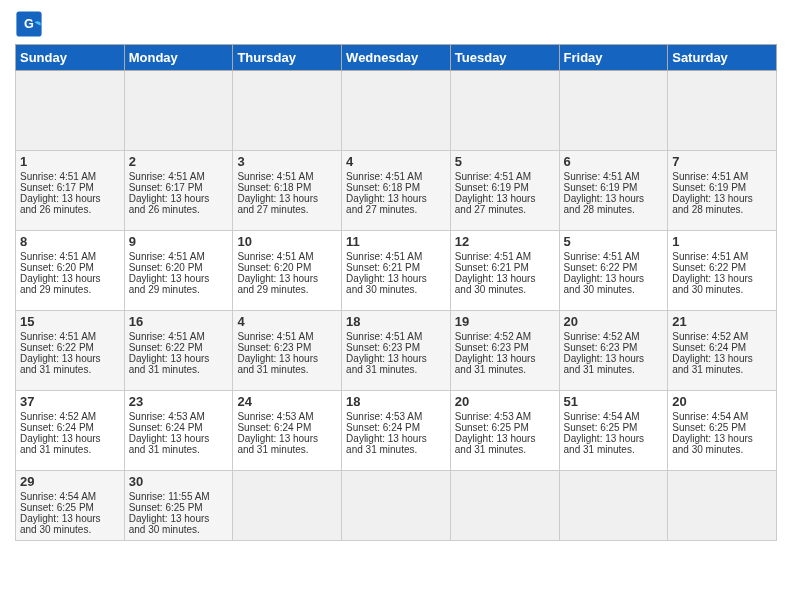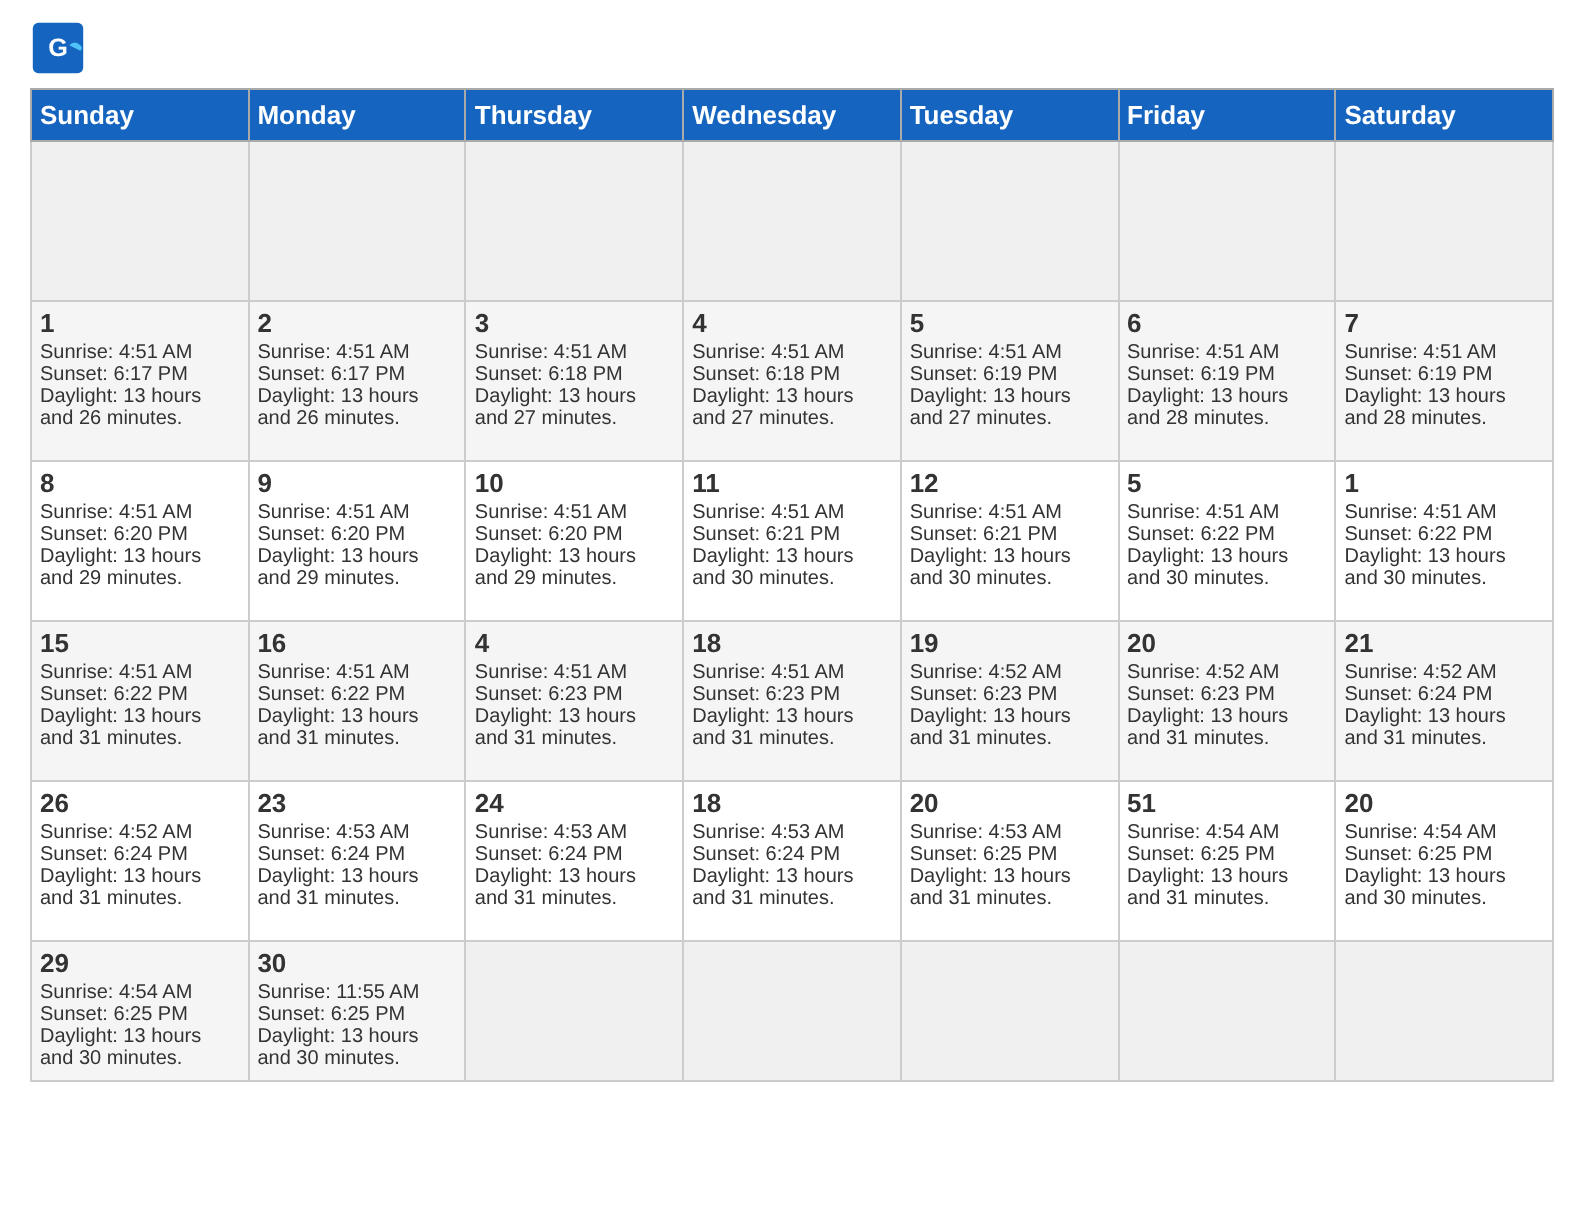--- a/index.html
+++ b/index.html
@@ -252,21 +252,21 @@
           </td>
           <td>
             <span class="day-num">21</span>
             <span style="display: block;">Sunrise: 4:52 AM</span>
             <span style="display: block;">Sunset: 6:24 PM</span>
             <span style="display: block;">Daylight: 13 hours and 31 minutes.</span>
           </td>
         </tr>
         <tr>
           <td>
-            <span class="day-num">26</span>
+            <span class="day-num">37</span>
             <span style="display: block;">Sunrise: 4:52 AM</span>
             <span style="display: block;">Sunset: 6:24 PM</span>
             <span style="display: block;">Daylight: 13 hours and 31 minutes.</span>
           </td>
           <td>
             <span class="day-num">23</span>
             <span style="display: block;">Sunrise: 4:53 AM</span>
             <span style="display: block;">Sunset: 6:24 PM</span>
             <span style="display: block;">Daylight: 13 hours and 31 minutes.</span>
           </td>

